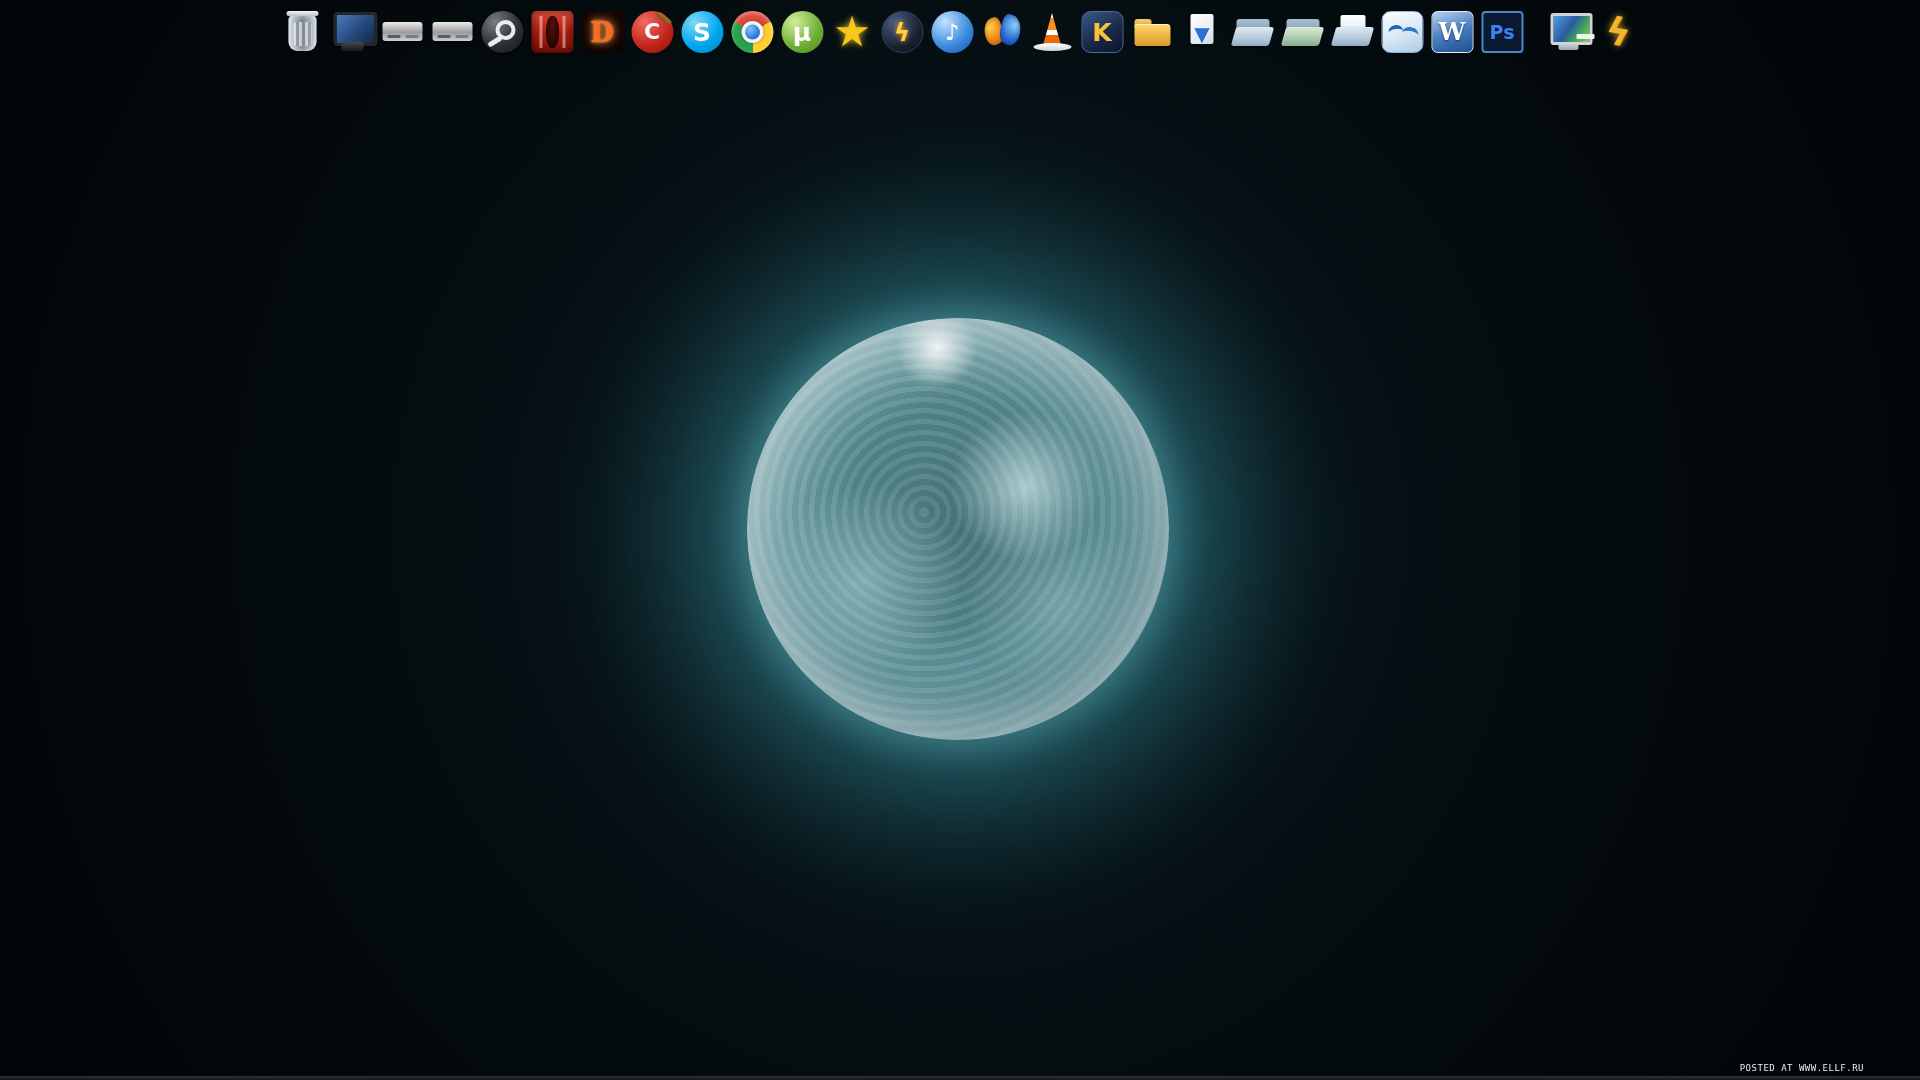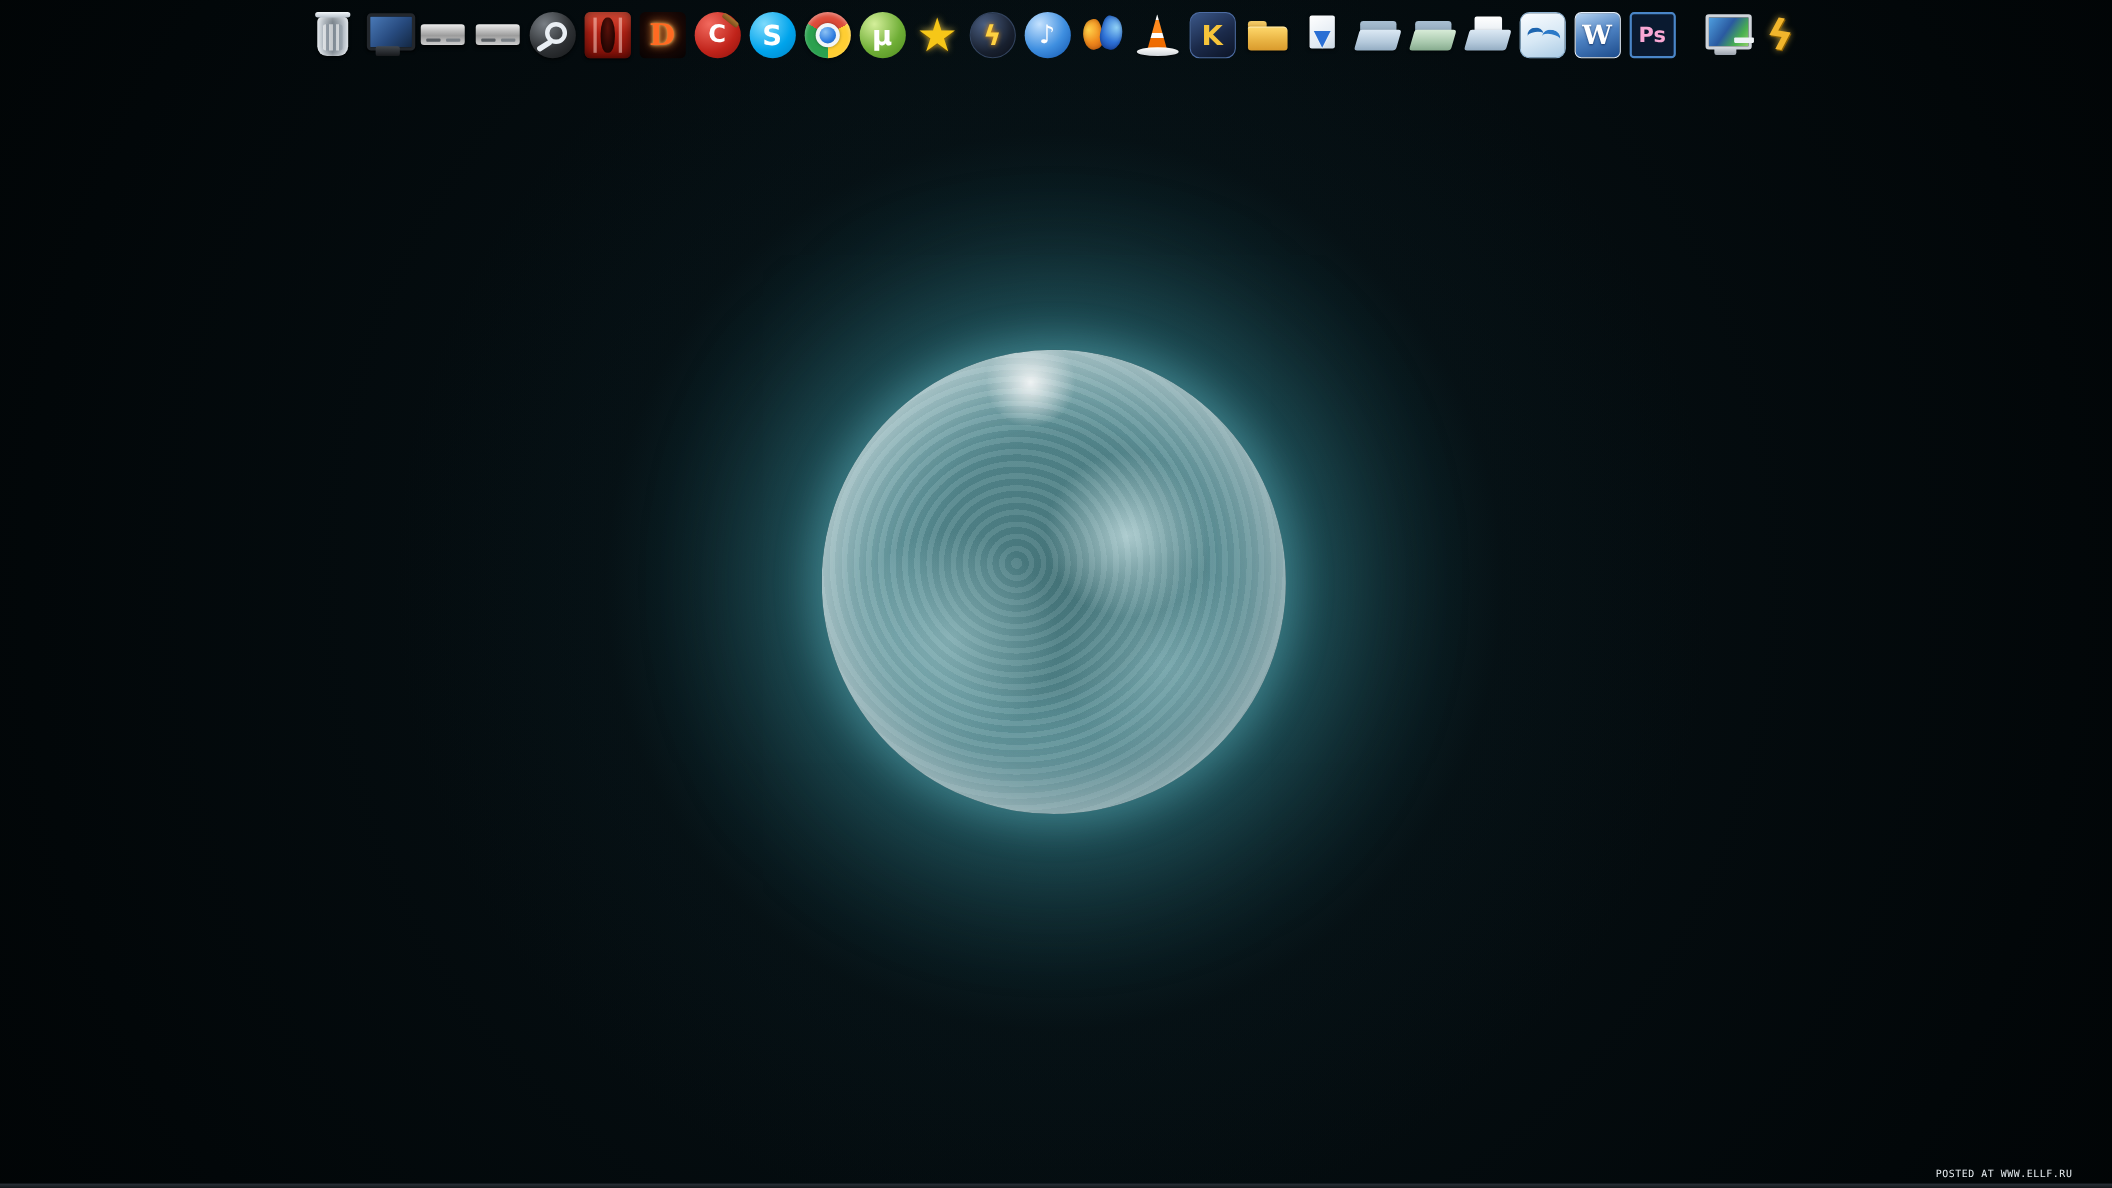--- a/index.html
+++ b/index.html
@@ -124,31 +124,31 @@
   .ic.openoffice{border-radius:9px;background:linear-gradient(160deg,#fbfdff 0%,#d7e8f5 55%,#abcbe4 100%);border:1px solid #8fb2d0}
   .ic.openoffice::before{content:"";position:absolute;top:13px;left:6px;width:15px;height:10px;border-top:4px solid #1e66b0;border-radius:50% 50% 0 0;transform:rotate(-8deg)}
   .ic.openoffice::after{content:"";position:absolute;top:15px;left:19px;width:17px;height:11px;border-top:4px solid #2a79c8;border-radius:50% 50% 0 0;transform:rotate(10deg)}
 
   
   .ic.word{border-radius:6px;background:linear-gradient(160deg,#b6d4f2 0%,#4a7fc0 50%,#1d4c8c 100%);border:1px solid #e4eefa}
   .ic.word .glyph{font-family:"DejaVu Serif",serif;font-size:24px;color:#fff;text-shadow:0 1px 2px rgba(0,20,60,.6)}
 
   
   .ic.photoshop{background:#0a1a30;border:2px solid #4a86c8;border-radius:4px}
-  .ic.photoshop .glyph{font-size:19px;color:#f9a8d4}
+  .ic.photoshop .glyph{font-size:19px;color:#3b82f6}
 
   
   .ic.display::before{content:"";position:absolute;top:2px;left:3px;width:36px;height:26px;border:3px solid #cfd4da;border-radius:3px;background:linear-gradient(125deg,#4f9fe0 0%,#2a5aa0 45%,#49b04f 75%,#8fd06a 100%)}
   .ic.display::after{content:"";position:absolute;bottom:3px;left:11px;width:20px;height:7px;background:linear-gradient(#d8dce2,#9aa2ac);border-radius:2px;box-shadow:17px -10px 0 -1px #eef2f5}
 
   
   .ic.lightning .glyph{font-size:38px;color:#f2b62c;text-shadow:1px 1px 0 #8a5f00,0 0 7px rgba(255,205,70,.75);transform:rotate(10deg)}
 
   
-  .credit{position:absolute;right:36px;bottom:7px;font-family:"DejaVu Sans Mono",monospace;font-size:9px;letter-spacing:.5px;color:#e8eef2}
+  .credit{position:absolute;right:56px;bottom:7px;font-family:"DejaVu Sans Mono",monospace;font-size:9px;letter-spacing:.5px;color:#e8eef2}
   .bottom-strip{position:absolute;left:0;right:0;bottom:0;height:4px;background:linear-gradient(#2a3138,#14181c);cursor:pointer}
 </style>
 </head>
 <body>
 
 <div class="desktop">
   <div class="orb"></div>
   <div class="dock">
       <div class="dock-item" title="Recycle Bin">
         <span class="ic trash"></span>

